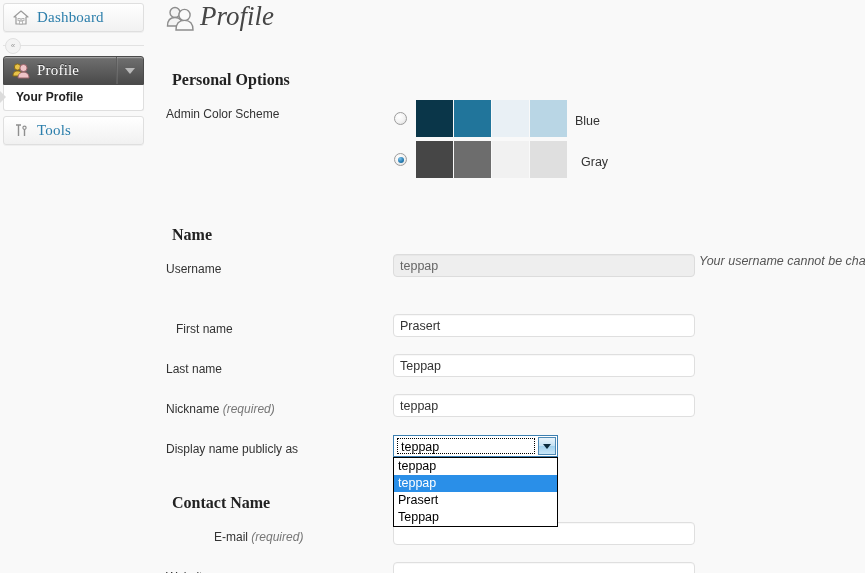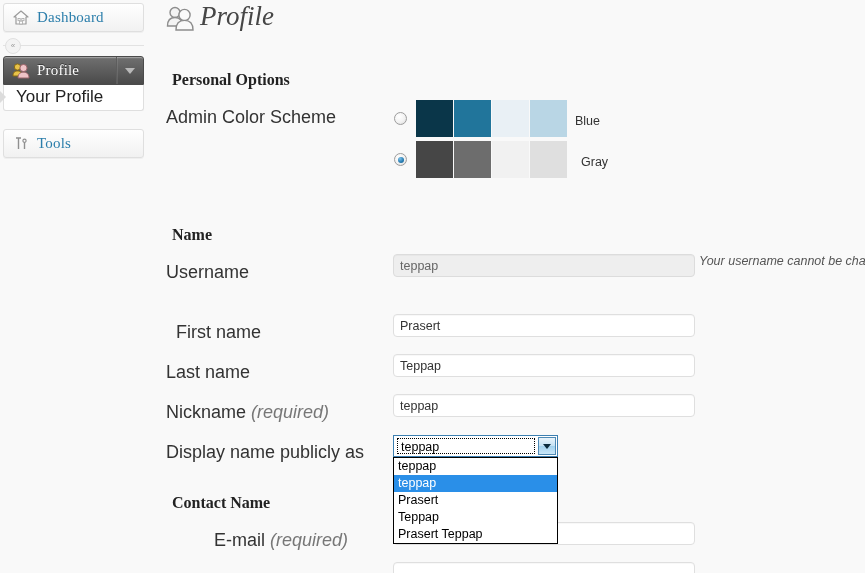--- a/index.html
+++ b/index.html
@@ -77,22 +77,22 @@
     border: 1px solid #dfdfdf;
     border-top: none;
     border-radius: 0 0 3px 3px;
     padding: 4px 0 5px 0;
     position: relative;
   }
   .submenu .sitem {
     height: 16px;
     line-height: 16px;
     padding-left: 12px;
-    font-weight: normal;
-    font-size: 17px;
+    font-weight: bold;
+    font-size: 12px;
     color: #222;
     position: relative;
     cursor: pointer;
   }
   .submenu .sitem .mark {
     position: absolute;
     left: -4px; top: 2px;
     width: 0; height: 0;
     border-top: 6px solid transparent;
     border-bottom: 6px solid transparent;
@@ -152,21 +152,21 @@
     font-family: "Liberation Serif", serif;
     font-weight: bold;
     font-size: 16px;
     color: #222;
     margin: 16px;
   }
 
   .frow { position: absolute; }
   .flabel {
     position: absolute;
-    font-size: 18px;
+    font-size: 12px;
     color: #333;
     white-space: nowrap;
   }
   .flabel .req {
     font-style: italic;
     color: #777;
   }
 
   input.txt {
     position: absolute;
@@ -320,21 +320,21 @@
       </span>
   </div>
 
   <div class="submenu">
     <div class="sitem">
       <span class="mark"></span>
       <span>Your Profile</span>
     </div>
   </div>
 
-  <div class="menu-top" style="margin-top:18px;">
+  <div class="menu-top" style="margin-top:5px;">
     <span class="micon">
       <svg width="18" height="18" viewBox="0 0 18 18">
         <path d="M4 3 L9 3 M6.5 3 L6.5 14" stroke="#8f8f8f" stroke-width="1.4" fill="none"></path>
         <path d="M12.5 4.2 a1.6 1.6 0 1 1 0 3.2 a1.6 1.6 0 1 1 0 -3.2" fill="#fbfbfb" stroke="#8f8f8f" stroke-width="1.2"></path>
         <path d="M12.5 7.4 L12.5 14" stroke="#8f8f8f" stroke-width="1.4" fill="none"></path>
       </svg>
     </span>
     <span class="mname">Tools</span>
   </div>
 </div>
@@ -411,21 +411,20 @@
       <span class="selbtn">
           <span class="tri"></span>
         </span>
     </div>
 
     <div class="dropdown" style="left:245px; top:457px;">
       <div class="opt">teppap</div>
       <div class="opt sel">teppap</div>
       <div class="opt">Prasert</div>
       <div class="opt">Teppap</div>
-      <div class="opt">Prasert Teppap</div>
     </div>
   </div>
 
   <h3 class="section" style="left:8px; top:478px;">Contact Name</h3>
 
   <div class="frow">
     <span class="flabel" style="left:18px; top:530px;margin-left:48px;">
       <span>E-mail</span>
       <span class="req">(required)</span>
     </span>

